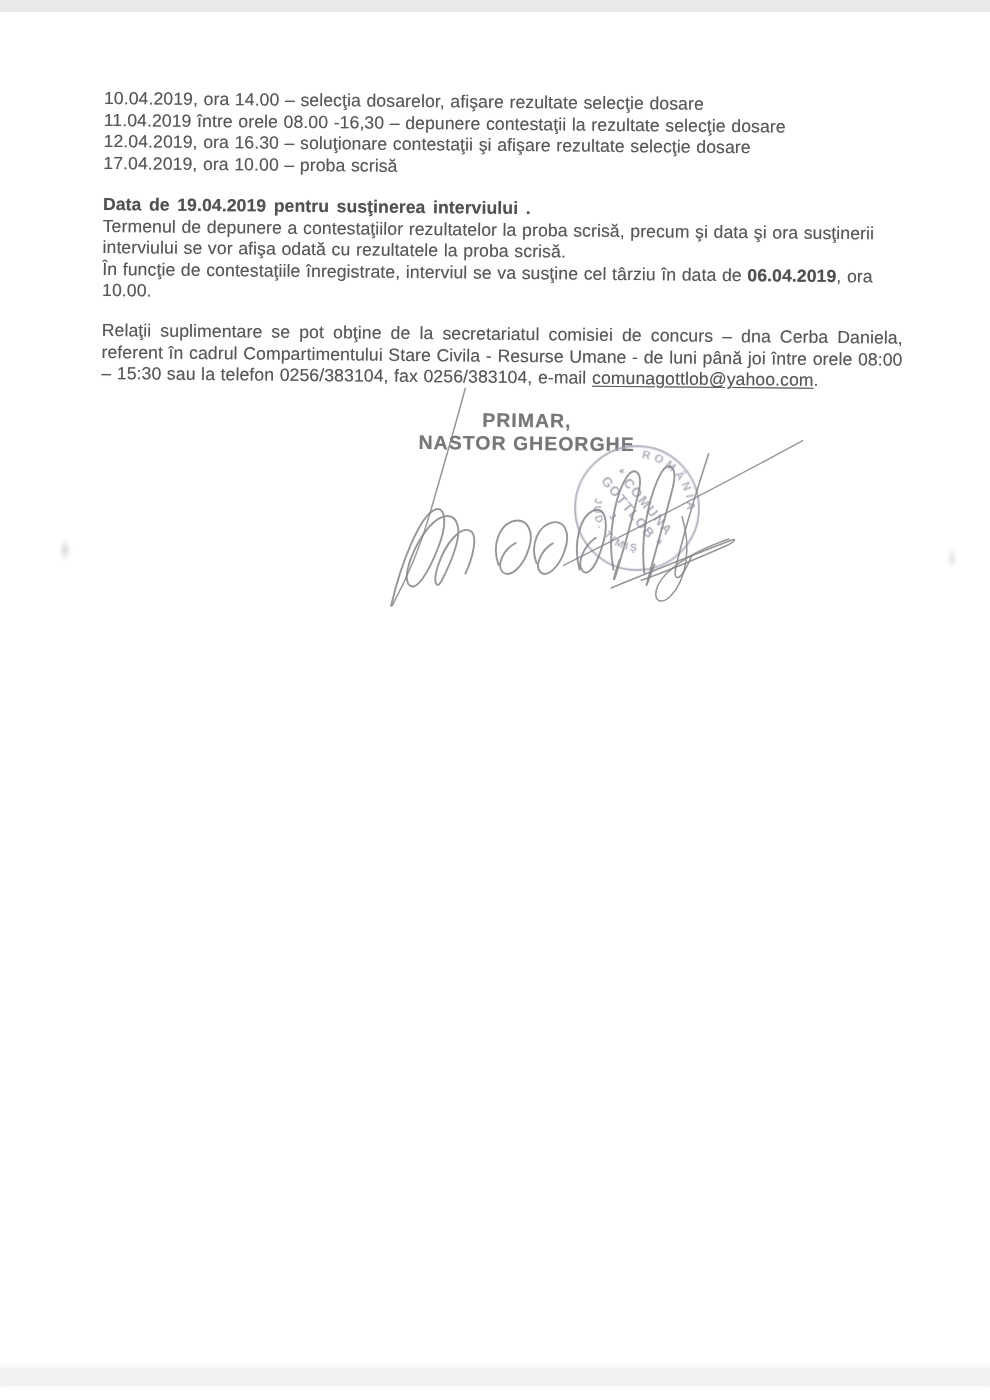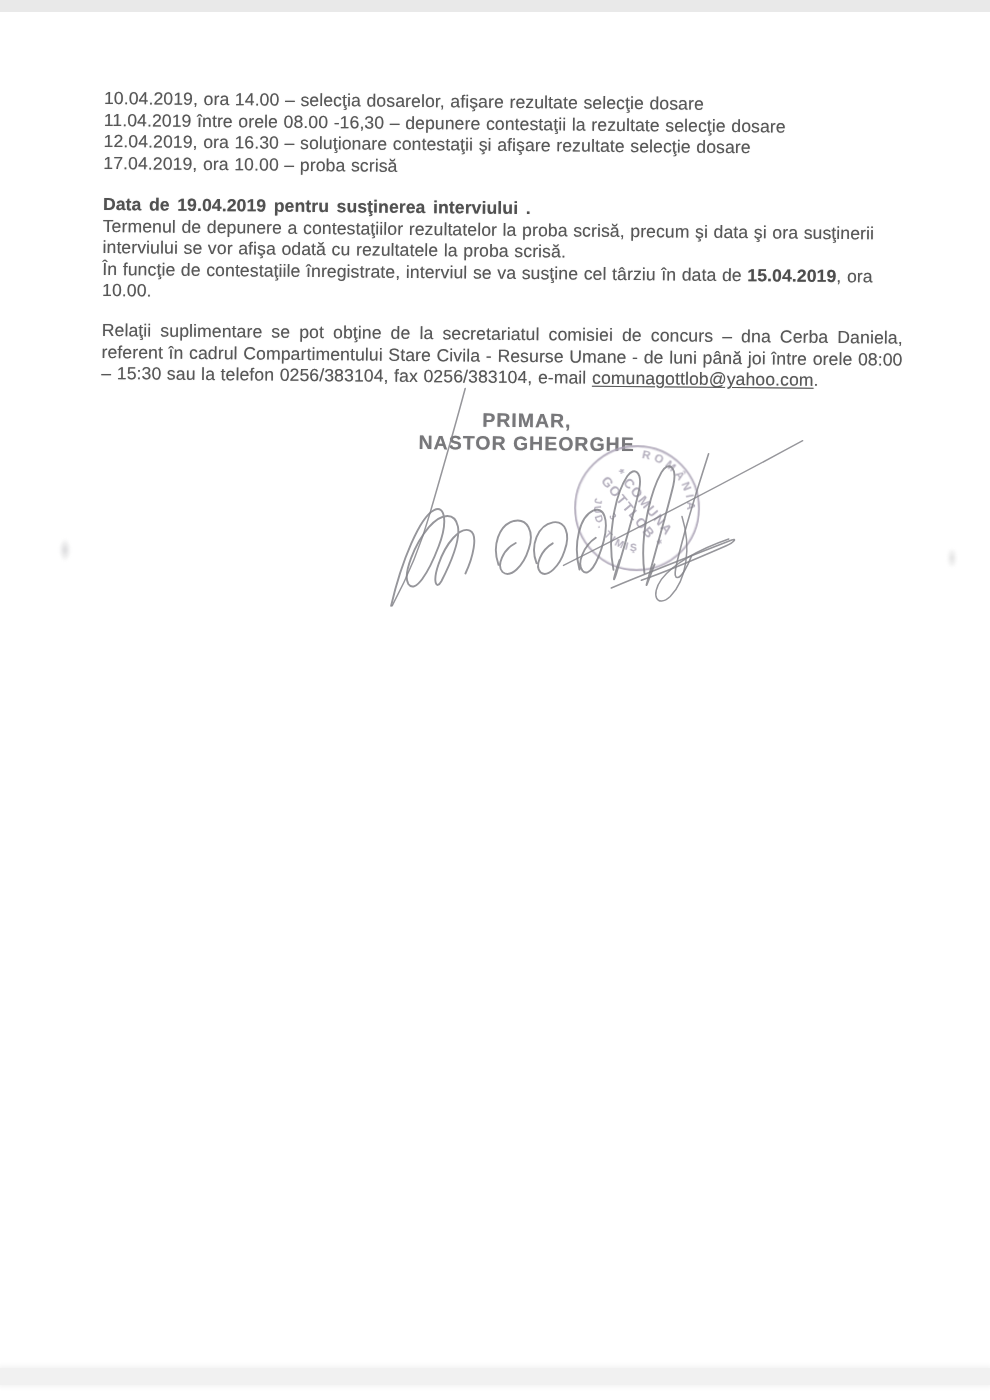--- a/index.html
+++ b/index.html
@@ -51,21 +51,21 @@
     <div id="schedule" class="textblock">
       <p>10.04.2019, ora 14.00 – selecţia dosarelor, afişare rezultate selecţie dosare</p>
       <p>11.04.2019 între orele 08.00 -16,30 – depunere contestaţii la rezultate selecţie dosare</p>
       <p>12.04.2019, ora 16.30 – soluţionare contestaţii şi afişare rezultate selecţie dosare</p>
       <p>17.04.2019, ora 10.00 – proba scrisă</p>
     </div>
 
     <div id="interview" class="textblock">
       <p class="heading">Data de 19.04.2019 pentru susţinerea interviului .</p>
       <p>Termenul de depunere a contestaţiilor rezultatelor la proba scrisă, precum şi data şi ora susţinerii interviului se vor afişa odată cu rezultatele la proba scrisă.</p>
-      <p><span>În funcţie de contestaţiile înregistrate, interviul se va susţine cel târziu în data de </span><span class="bold">15.04.2019</span><span>, ora 10.00.</span></p>
+      <p><span>În funcţie de contestaţiile înregistrate, interviul se va susţine cel târziu în data de </span><span class="bold">06.04.2019</span><span>, ora 10.00.</span></p>
     </div>
 
     <div id="contact" class="textblock">
       <p><span>Relaţii suplimentare se pot obţine de la secretariatul comisiei de concurs – dna Cerba Daniela, referent în cadrul Compartimentului Stare Civila - Resurse Umane - de luni până joi între orele 08:00 – 15:30 sau la telefon 0256/383104, fax 0256/383104, e-mail </span><span class="email">comunagottlob@yahoo.com</span><span>.</span></p>
     </div>
 
     <div id="sigblock">
       <div>PRIMAR,</div>
       <div>NASTOR GHEORGHE</div>
     </div>

